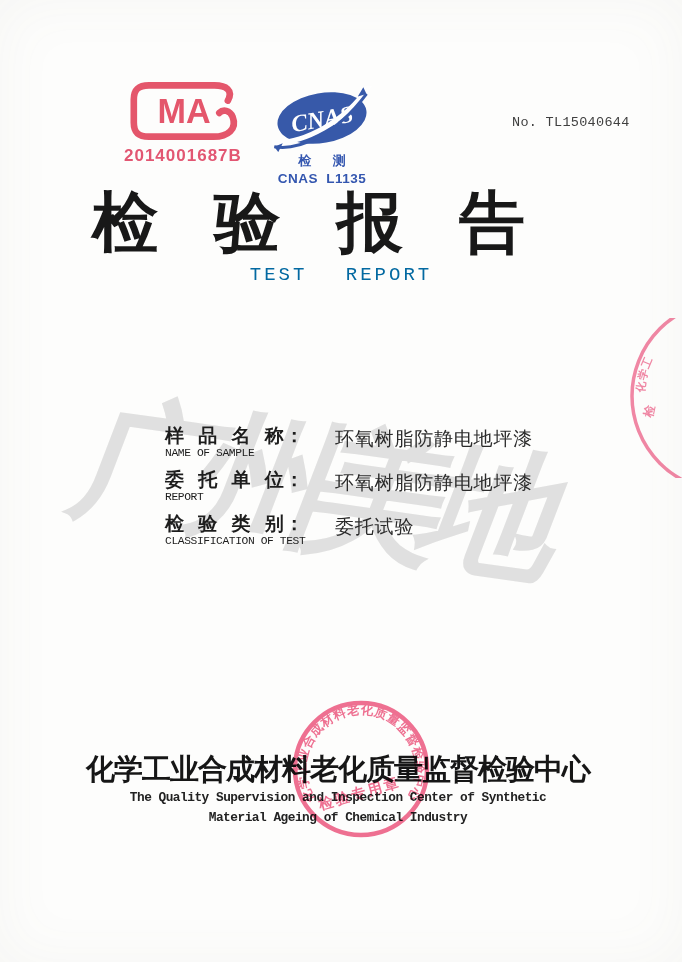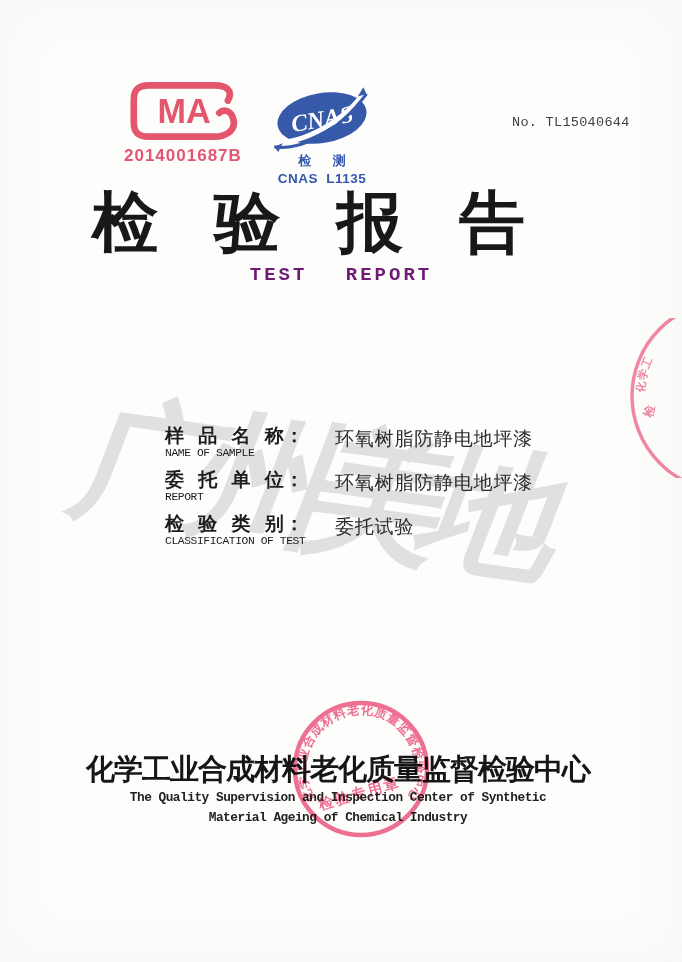--- a/index.html
+++ b/index.html
@@ -26,22 +26,22 @@
     font-family:"Liberation Mono", monospace; font-size:13.5px; letter-spacing:.3px;
   }
   
   .title-cn {
     position:absolute; left:0; top:178px; width:618px; text-align:center;
     font-size:66px; font-weight:bold; color:#181818; word-spacing:36px;
     letter-spacing:1px; white-space:nowrap;
   }
   .title-en {
     position:absolute; left:0; top:264px; width:682px; text-align:center;
-    font-family:"Liberation Mono", monospace; font-size:19px; font-weight:700;
-    color:#701a75; letter-spacing:3px; word-spacing:24px;
+    font-family:"Liberation Mono", monospace; font-size:19px; font-weight:400;
+    color:#0369a1; letter-spacing:3px; word-spacing:24px;
   }
   
   .watermark {
     position:absolute; left:118px; top:368px; z-index:1;
     font-size:138px; font-weight:bold; color:#c7c7c7; opacity:.52;
     letter-spacing:-22px; white-space:nowrap;
     transform: rotate(8deg) skewX(-13deg); transform-origin:left top;
     pointer-events:none;
   }
   

